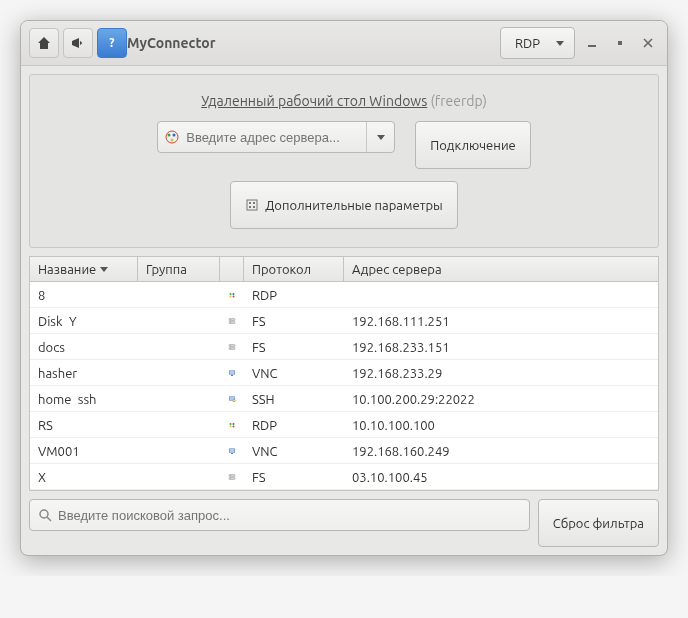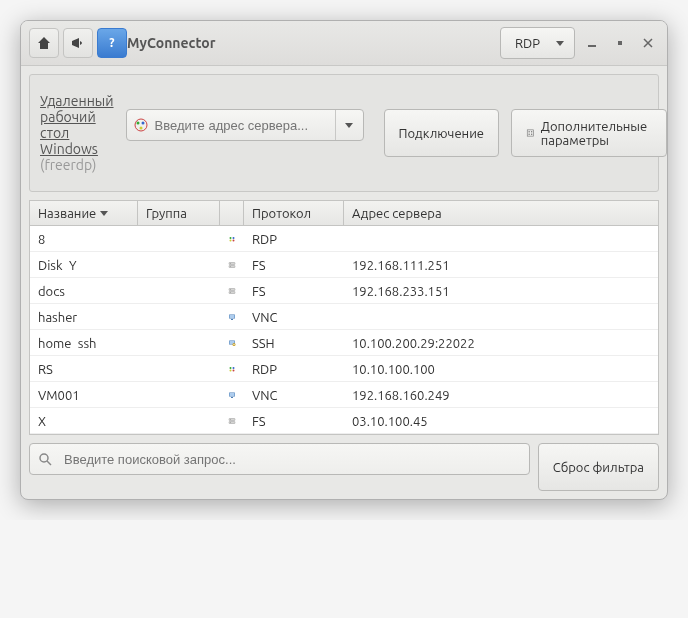--- a/index.html
+++ b/index.html
@@ -56,21 +56,21 @@
     display: flex; align-items: center; justify-content: center;
     color: #666; cursor: pointer;
   }
 
   .body-area { padding: 8px; }
   .panel {
     border: 1px solid #c8c8c6;
     background: #e4e4e2;
     border-radius: 3px;
     padding: 18px 10px;
-    display: flex; flex-direction: row; align-items: center; gap: 12px;
+    display: flex; flex-direction: column; align-items: center; gap: 12px;
   }
   .headline { color: #555; font-size: 14px; }
   .headline .link { text-decoration: underline; color: #555; }
   .headline .dim { color: #999; }
   .row { display: flex; gap: 20px; }
   .addr-combo {
     display: flex; align-items: stretch;
     border: 1px solid #b8b8b6;
     border-radius: 4px;
     background: linear-gradient(#f6f6f4,#eaeae8);
@@ -108,21 +108,21 @@
   .c-addr { flex: 1; border-right: none; }
   .trow { display: flex; border-bottom: 1px solid #eee; align-items: center; height: 26px; }
   .td { padding: 0 8px; font-size: 13px; color: #333; overflow:hidden; white-space:nowrap; text-overflow:ellipsis; }
   .td.c-ico { display:flex; align-items:center; justify-content:center; }
 
   .footer { display: flex; gap: 8px; margin-top: 8px; }
   .search {
     flex: 1; display:flex; align-items:center;
     border: 1px solid #b8b8b6; border-radius: 4px;
     background: linear-gradient(#f6f6f4,#eeeeec);
-    height: 32px; padding: 0 8px; gap: 12px;
+    height: 32px; padding: 0 8px; gap: 6px;
   }
   .search input {
     flex:1; border:none; background:transparent; outline:none;
     font-size: 13px; color: #666;
   }
   svg { display:block; }
   .tri-down { width:0; height:0; border-left:4px solid transparent; border-right:4px solid transparent; border-top:5px solid #555; }
 </style>
 </head>
 <body>
@@ -273,20 +273,21 @@
             <div class="td c-name">hasher</div>
             <div class="td c-group"></div>
             <div class="td c-ico">
               <svg width="16" height="16" viewBox="0 0 16 16">
                 <rect x="2" y="3" width="12" height="8" rx="1" fill="#4a7db5"></rect>
                 <rect x="3" y="4" width="10" height="6" fill="#aecdee"></rect>
                 <rect x="6" y="12" width="4" height="2" fill="#4a7db5"></rect>
               </svg>
             </div>
             <div class="td c-proto">VNC</div>
+            <div class="td c-addr">192.168.233.29</div>
           </div>
           <div class="trow">
             <div class="td c-name">home_ssh</div>
             <div class="td c-group"></div>
             <div class="td c-ico">
               <svg width="16" height="16" viewBox="0 0 16 16">
                 <rect x="2" y="3" width="12" height="8" rx="1" fill="#4a7db5"></rect>
                 <rect x="3" y="4" width="10" height="6" fill="#aecdee"></rect>
                 <circle cx="12" cy="11" r="3" fill="#c9a227"></circle>
                 <rect x="11" y="10" width="2" height="2" fill="#fff"></rect>

